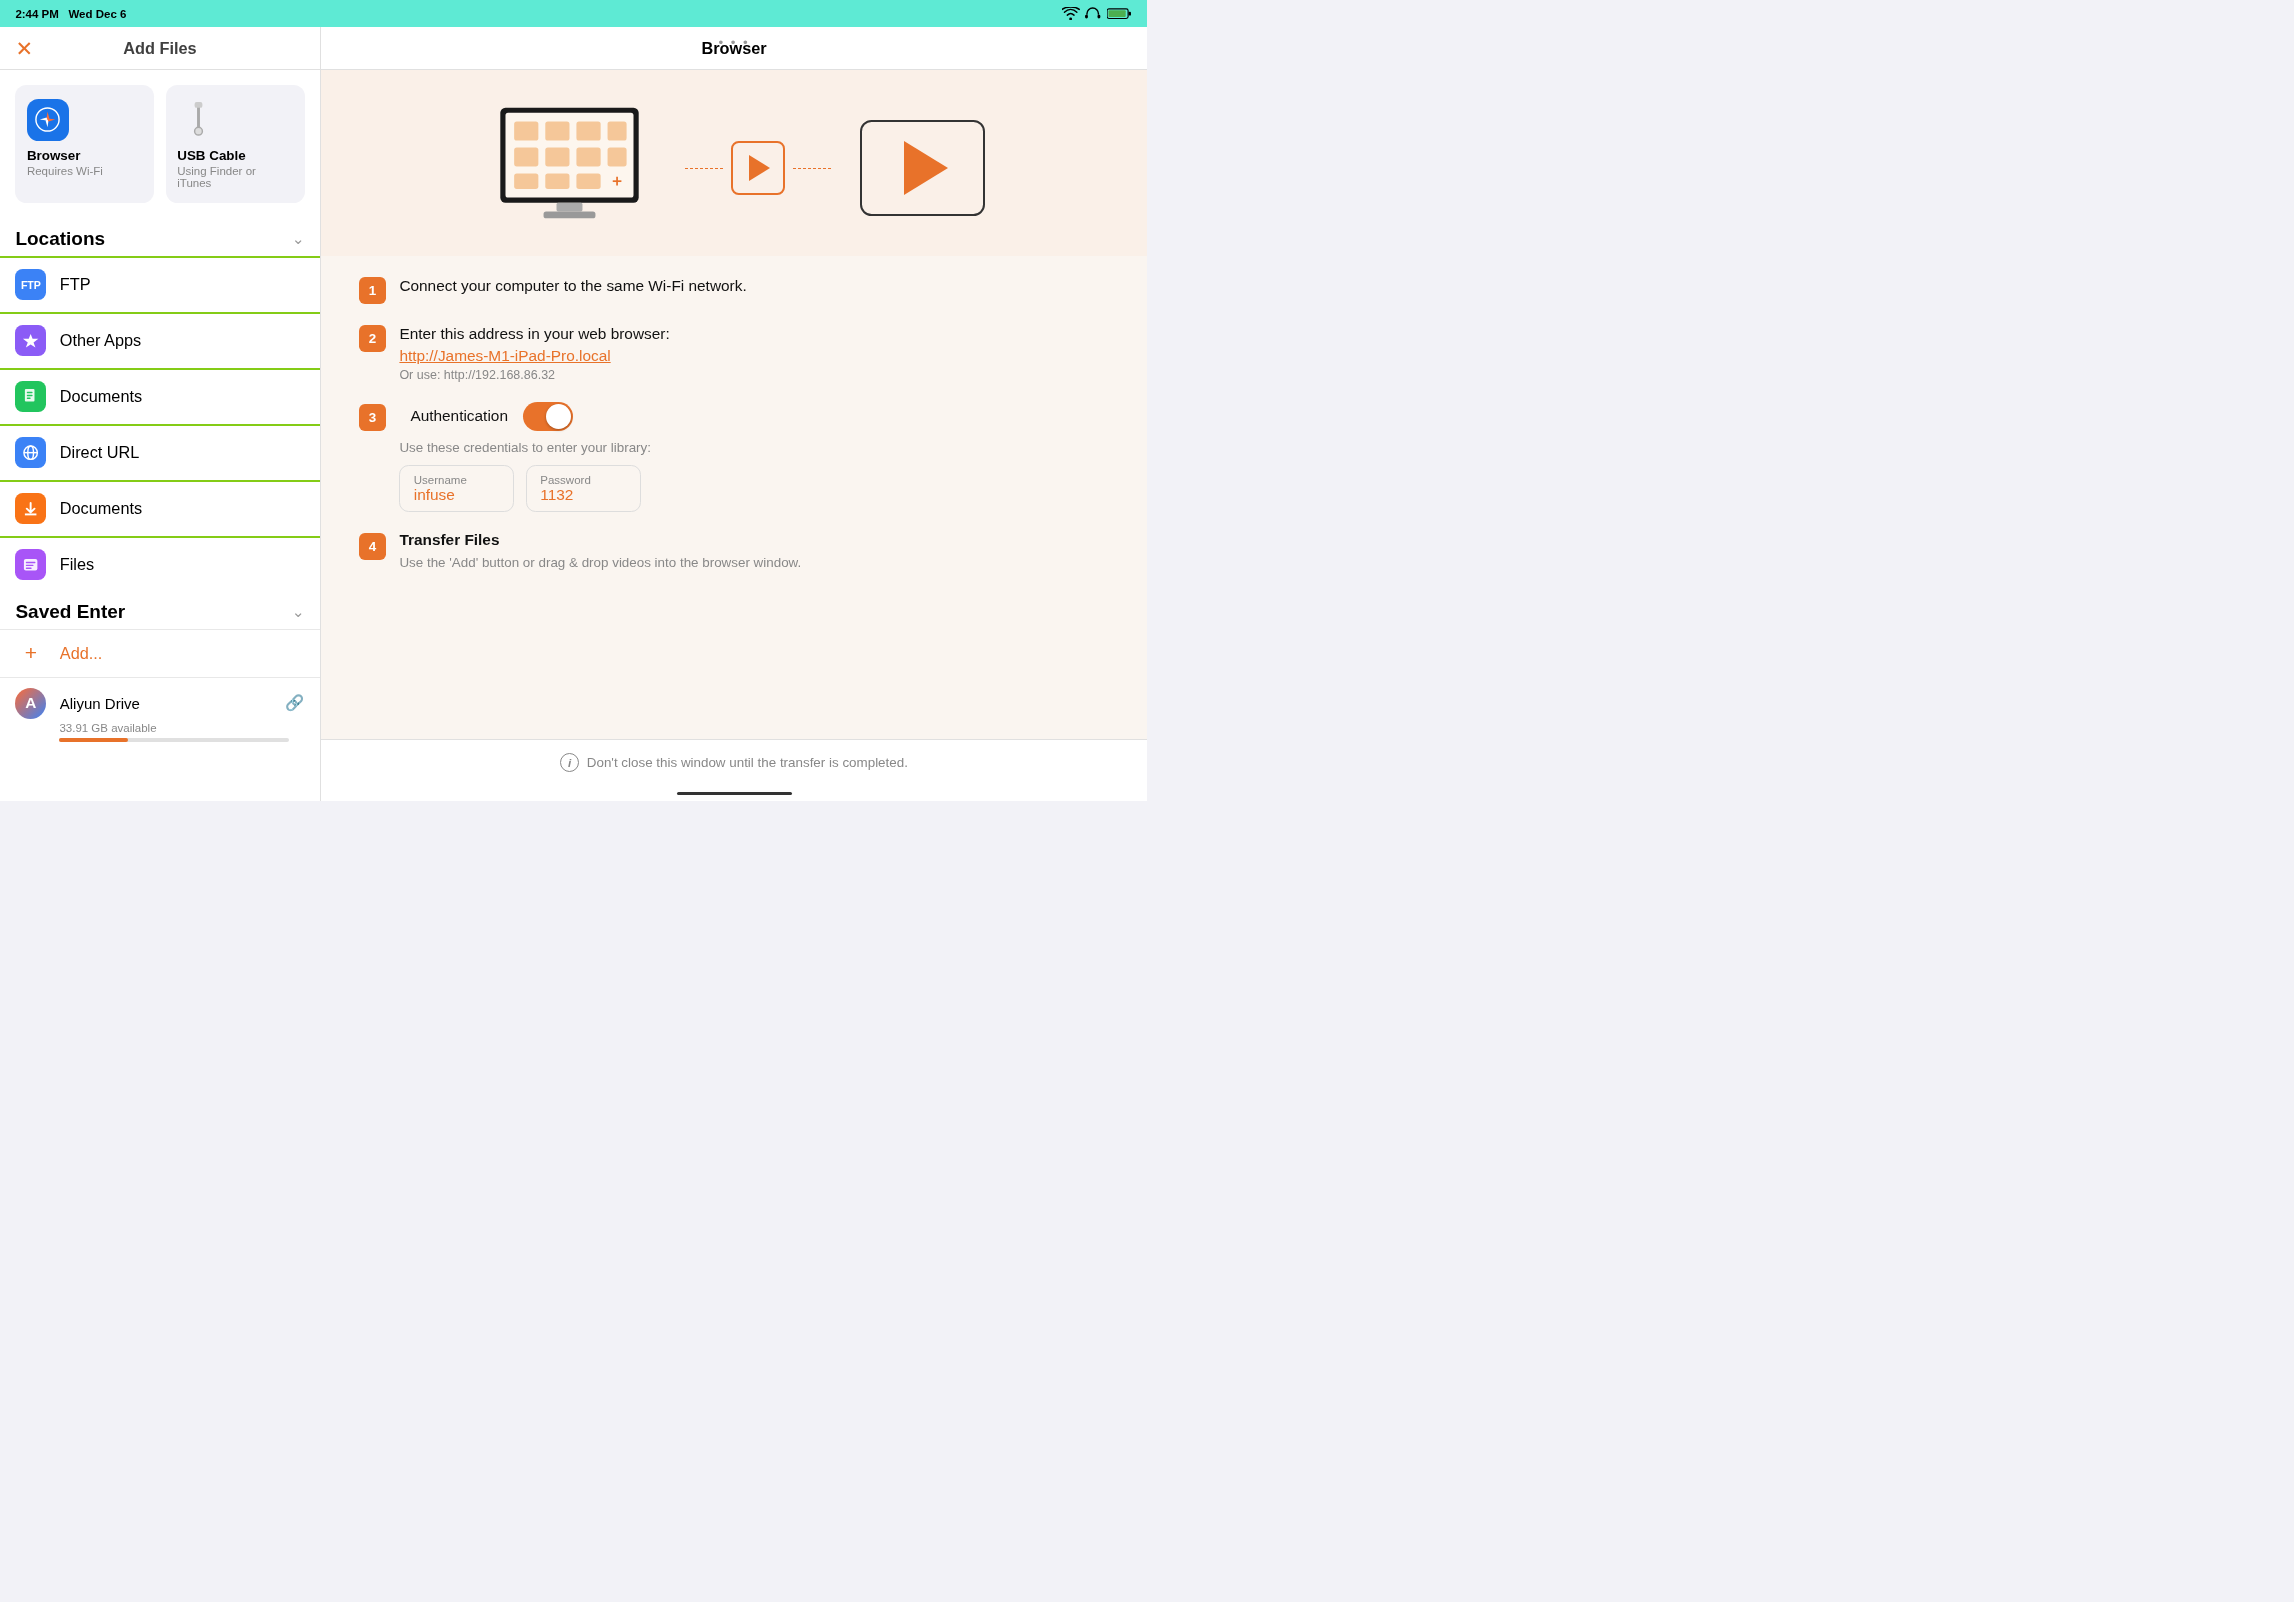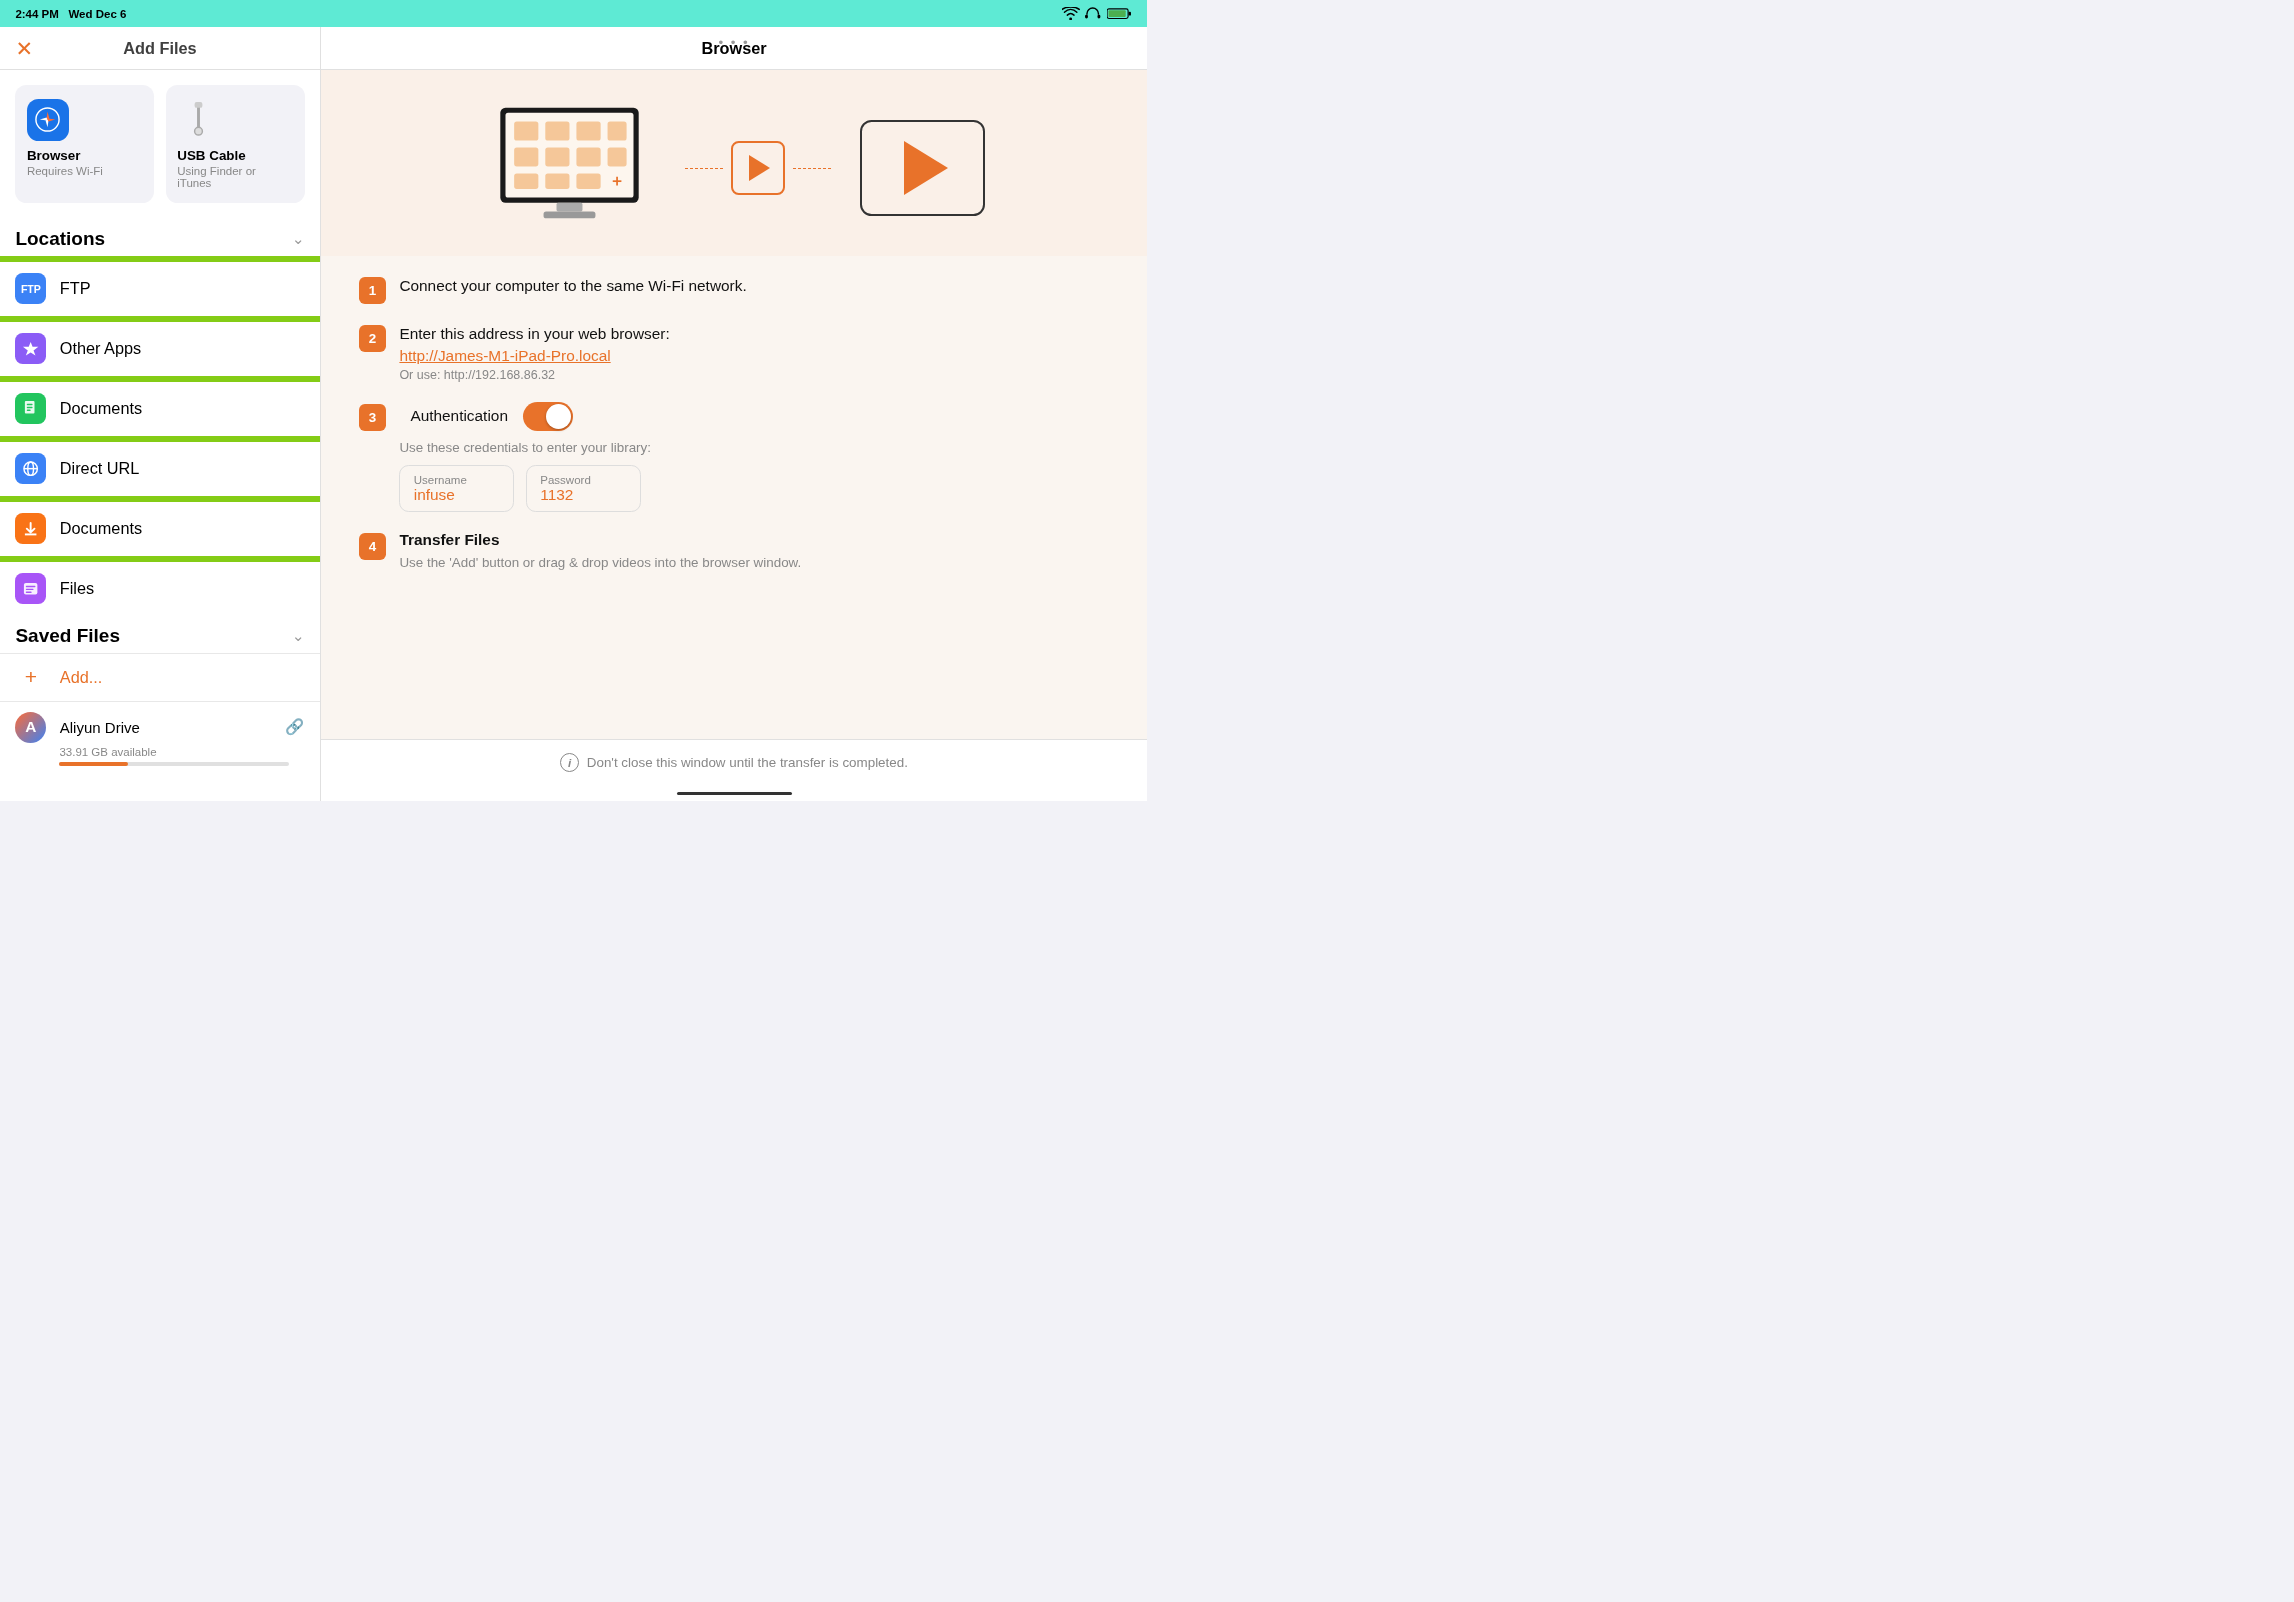--- a/index.html
+++ b/index.html
@@ -129,21 +129,21 @@
     .chevron {
       color: #999;
       font-size: 15.4px;
     }
 
     
     .list-item {
       display: flex;
       align-items: center;
       padding: 11.5px 15.4px;
-      border-top: 6px solid #84cc16;
+      border-top: 2px solid #84cc16;
       cursor: pointer;
       background: #fff;
     }
     .list-icon {
       width: 31px;
       height: 31px;
       border-radius: 7.7px;
       margin-right: 13.4px;
       display: flex;
       align-items: center;
@@ -599,21 +599,21 @@
             <rect x="2" y="3" width="14" height="12" rx="2" fill="#fff" opacity="0.9"></rect>
             <rect x="4" y="6" width="10" height="1.5" rx="0.5" fill="#a855f7"></rect>
             <rect x="4" y="9" width="8" height="1.5" rx="0.5" fill="#a855f7"></rect>
             <rect x="4" y="12" width="6" height="1.5" rx="0.5" fill="#a855f7"></rect>
           </svg>
       </div>
       <span class="list-label">Files</span>
     </div>
 
     <div class="section-header">
-      <span class="section-title">Saved Files</span>
+      <span class="section-title">Saved Enter</span>
       <span class="chevron">⌄</span>
     </div>
 
     <div class="add-item">
       <span class="add-plus">+</span>
       <span class="add-label">Add...</span>
     </div>
 
     <div class="drive-item">
       <div class="drive-top">

